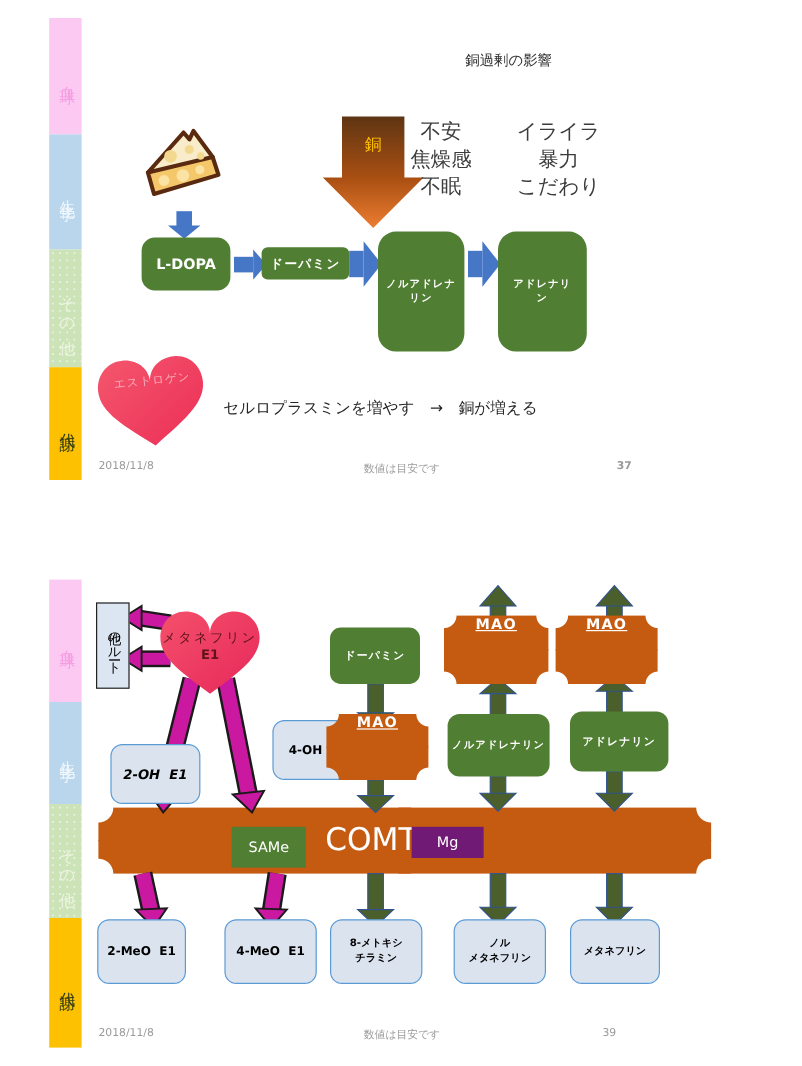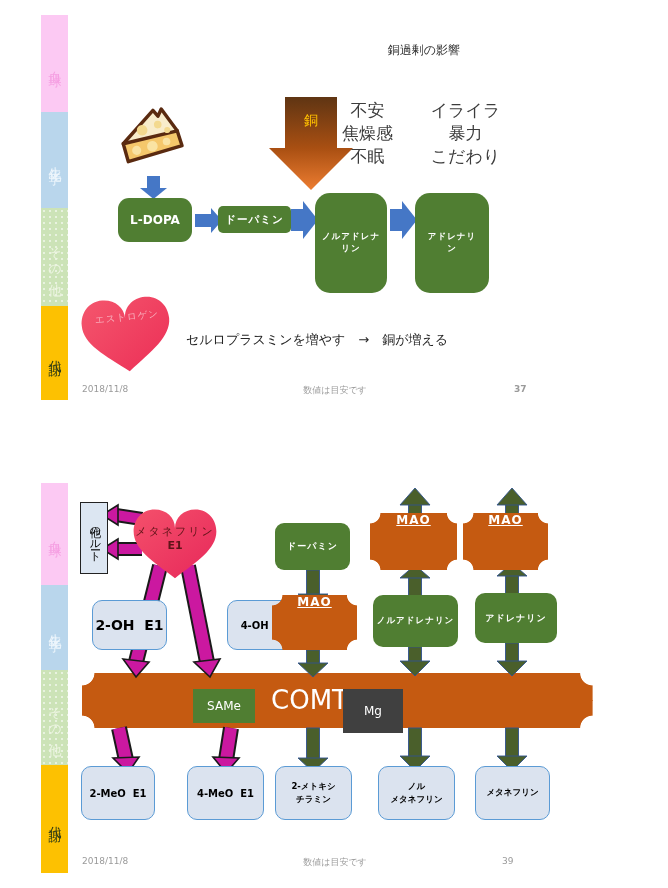--- a/index.html
+++ b/index.html
@@ -128,53 +128,53 @@
   <div class="abs gbox" style="left:275px;top:523px;width:75px;height:47px;border-radius:9px;font-size:9px;letter-spacing:1px;">
     <span>ドーパミン</span>
   </div>
   <div class="abs plaque" style="left:370px;top:513px;width:87px;height:57px;font-size:12px;letter-spacing:1px;">
     <span>MAO</span>
   </div>
   <div class="abs plaque" style="left:463px;top:513px;width:85px;height:57px;font-size:12px;letter-spacing:1px;">
     <span>MAO</span>
   </div>
 
-  <div class="abs lbox" style="left:92px;top:600px;width:73px;height:48px;font-size:14px;">
+  <div class="abs lbox" style="left:92px;top:620px;width:73px;height:48px;font-size:11px;font-style:italic;">
     <span>2-OH  E1</span>
   </div>
   <div class="abs lbox" style="left:183px;top:600px;width:74px;height:48px;font-size:10px;margin-left:44px;">
     <span>4-OH  E1</span>
   </div>
   <div class="abs plaque" style="left:272px;top:595px;width:85px;height:55px;font-size:12px;letter-spacing:1px;">
     <span>MAO</span>
   </div>
   <div class="abs gbox" style="left:373px;top:595px;width:85px;height:52px;border-radius:10px;font-size:8.5px;letter-spacing:1px;">
     <span>ノルアドレナリン</span>
   </div>
   <div class="abs gbox" style="left:475px;top:593px;width:82px;height:50px;border-radius:10px;font-size:9px;letter-spacing:1px;">
     <span>アドレナリン</span>
   </div>
 
   <div class="abs comtbar" style="left:82px;top:673px;width:511px;height:55px;"></div>
   <div class="abs z3" style="left:258px;top:685px;width:90px;text-align:right;font-size:26px;color:#fff;">COMT</div>
   <div class="abs z3" style="left:193px;top:689px;width:62px;height:34px;background:#507e32;color:#fff;display:flex;align-items:center;justify-content:center;font-size:12px;">
     <span>SAMe</span>
   </div>
-  <div class="abs z3" style="left:343px;top:689px;width:60px;height:44px;background:#404040;color:#fff;display:flex;align-items:center;justify-content:center;font-size:12px;">
+  <div class="abs z3" style="left:343px;top:689px;width:60px;height:26px;background:#701a75;color:#fff;display:flex;align-items:center;justify-content:center;font-size:12px;">
     <span>Mg</span>
   </div>
 
   <div class="abs lbox" style="left:81px;top:766px;width:72px;height:52px;font-size:10px;">
     <span>2-MeO  E1</span>
   </div>
   <div class="abs lbox" style="left:187px;top:766px;width:75px;height:52px;font-size:10px;">
     <span>4-MeO  E1</span>
   </div>
   <div class="abs lbox" style="left:275px;top:766px;width:75px;height:52px;font-size:8.5px;line-height:13px;">
-    <span>2‐メトキシ</span>
+    <span>8‐メトキシ</span>
     <span>チラミン</span>
   </div>
   <div class="abs lbox" style="left:378px;top:766px;width:75px;height:52px;font-size:8.5px;line-height:13px;">
     <span>ノル</span>
     <span>メタネフリン</span>
   </div>
   <div class="abs lbox" style="left:475px;top:766px;width:73px;height:52px;font-size:8.5px;">
     <span>メタネフリン</span>
   </div>
 

